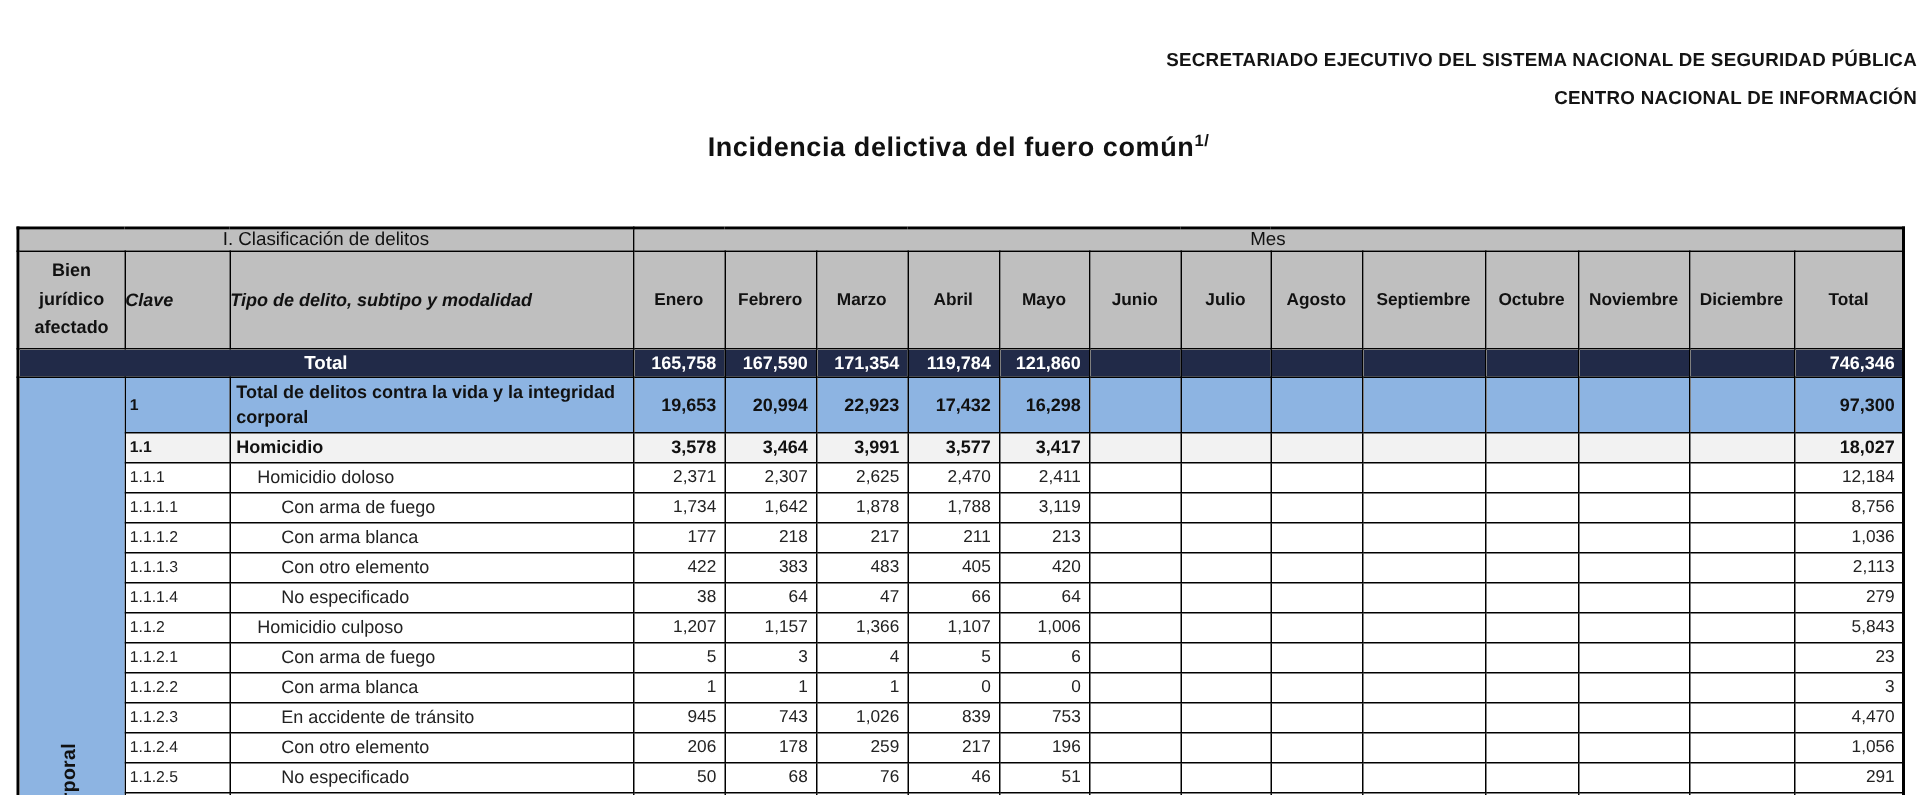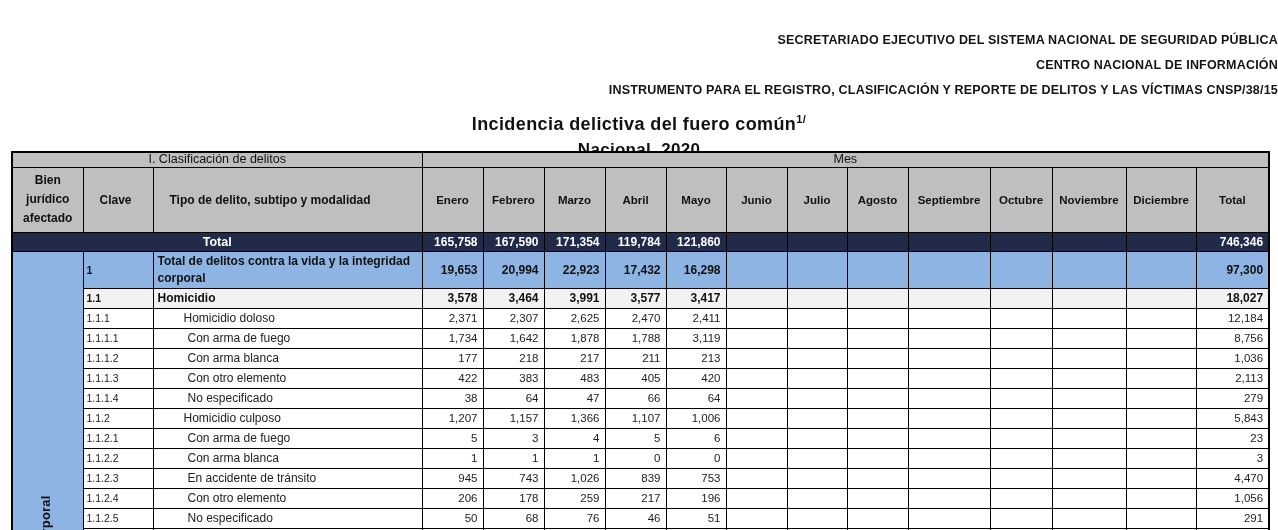--- a/index.html
+++ b/index.html
@@ -29,36 +29,36 @@
   .table-wrap{position:absolute;top:151px;left:11px;width:1257px;}
   table{border-collapse:collapse;table-layout:fixed;width:1257px;border:2px solid var(--border-black);}
   td,th{border:1px solid var(--border-black);padding:0;overflow:hidden;font-weight:normal;}
 
   tr.band-row{height:15px;}
   .band-cell{background:var(--header-gray);text-align:center;font-size:12.5px;font-weight:400;line-height:13px;color:#111;}
 
   tr.col-header-row{height:65px;}
   .col-hdr{background:var(--header-gray);font-size:12px;font-weight:700;color:#111;vertical-align:middle;}
   .hdr-bien{text-align:center;line-height:19px;}
-  .hdr-left{text-align:left;padding-left:16px;}
+  .hdr-left{text-align:left;padding-left:0;font-style:italic;}
   .mh{background:var(--header-gray);text-align:center;font-size:11.5px;font-weight:700;color:#111;vertical-align:middle;}
 
   tr.total-row{height:19px;}
   tr.total-row td{background:var(--navy);color:#fff;font-weight:700;vertical-align:middle;}
   .total-label{text-align:center;font-size:12.5px;}
   tr.total-row td.num{font-size:12px;}
 
   tbody tr{height:20px;}
   tbody tr.first-data-row{height:37px;}
   tbody tr.partial-row{height:10px;}
 
   td.clave{font-size:10.5px;text-align:left;padding-left:3px;vertical-align:middle;white-space:nowrap;color:#222;}
   td.tipo{font-size:12px;text-align:left;vertical-align:middle;color:#222;}
   td.tipo.ind-0{padding-left:4px;}
-  td.tipo.ind-1{padding-left:30px;white-space:nowrap;}
+  td.tipo.ind-1{padding-left:18px;white-space:nowrap;}
   td.tipo.ind-2{padding-left:34px;white-space:nowrap;}
   td.num{font-size:11.5px;text-align:right;padding-right:5px;vertical-align:middle;white-space:nowrap;color:#222;}
 
   tr.style-blue td{background:var(--light-blue);font-weight:700;color:#111;}
   tr.style-blue td.tipo{font-size:12px;line-height:17px;}
   tr.style-blue td.num{font-size:12px;}
   tr.style-gray td{background:var(--subtotal-gray);font-weight:700;color:#111;}
   tr.style-gray td.num{font-size:12px;}
   tr.style-normal td{background:var(--white);}
   tr.partial-row td{background:var(--white);}
@@ -71,23 +71,21 @@
   }
 </style>
 </head>
 <body>
 
 <div class="page">
 
   <div class="titles">
     <p class="t-small">SECRETARIADO EJECUTIVO DEL SISTEMA NACIONAL DE SEGURIDAD PÚBLICA</p>
     <p class="t-small">CENTRO NACIONAL DE INFORMACIÓN</p>
-    <p class="t-small">INSTRUMENTO PARA EL REGISTRO, CLASIFICACIÓN Y REPORTE DE DELITOS Y LAS VÍCTIMAS CNSP/38/15</p>
     <h1 class="t-title"><span>Incidencia delictiva del fuero común</span><sup>1/</sup></h1>
-    <h2 class="t-sub">Nacional, 2020</h2>
   </div>
 
   <div class="table-wrap">
     <table>
       <colgroup>
         <col style="width:71px">
           <col style="width:70px">
           <col style="width:269px">
         <col style="width:61px">
           <col style="width:61px">

